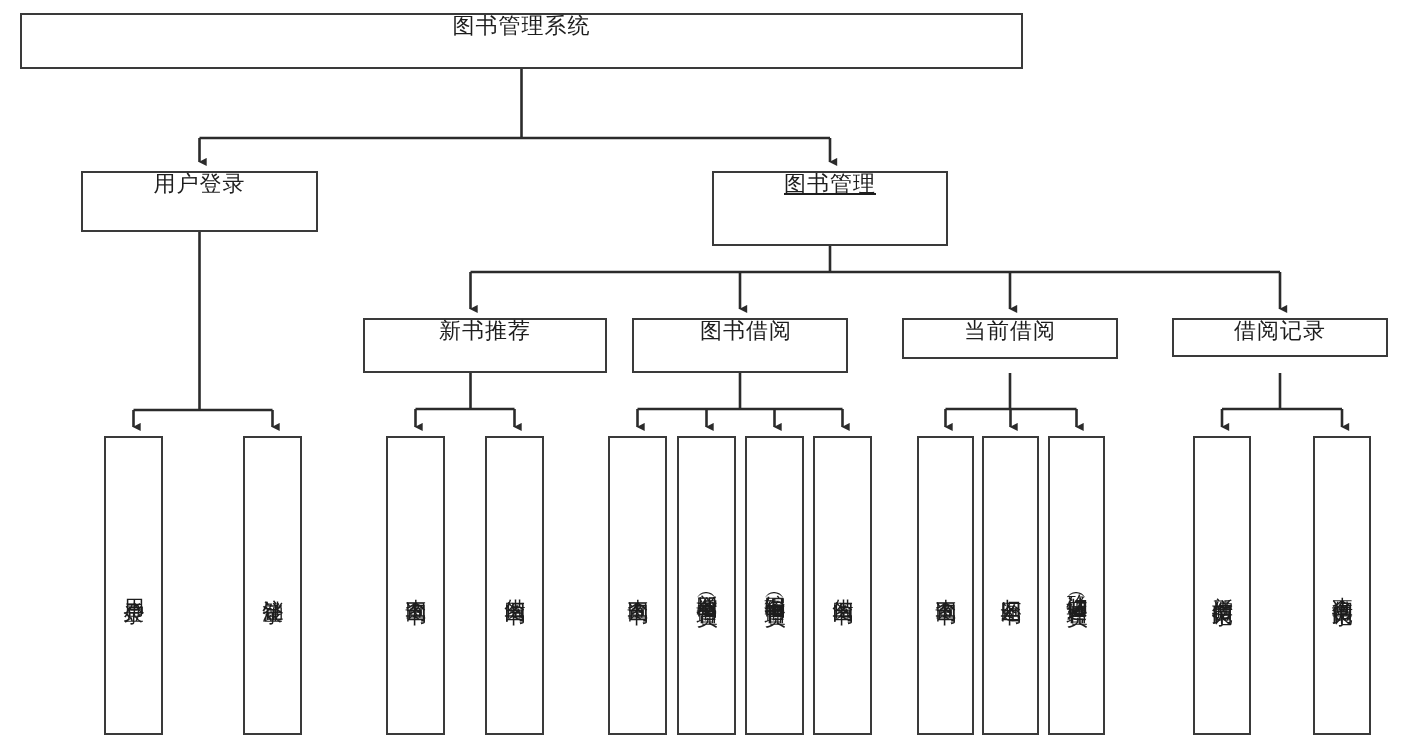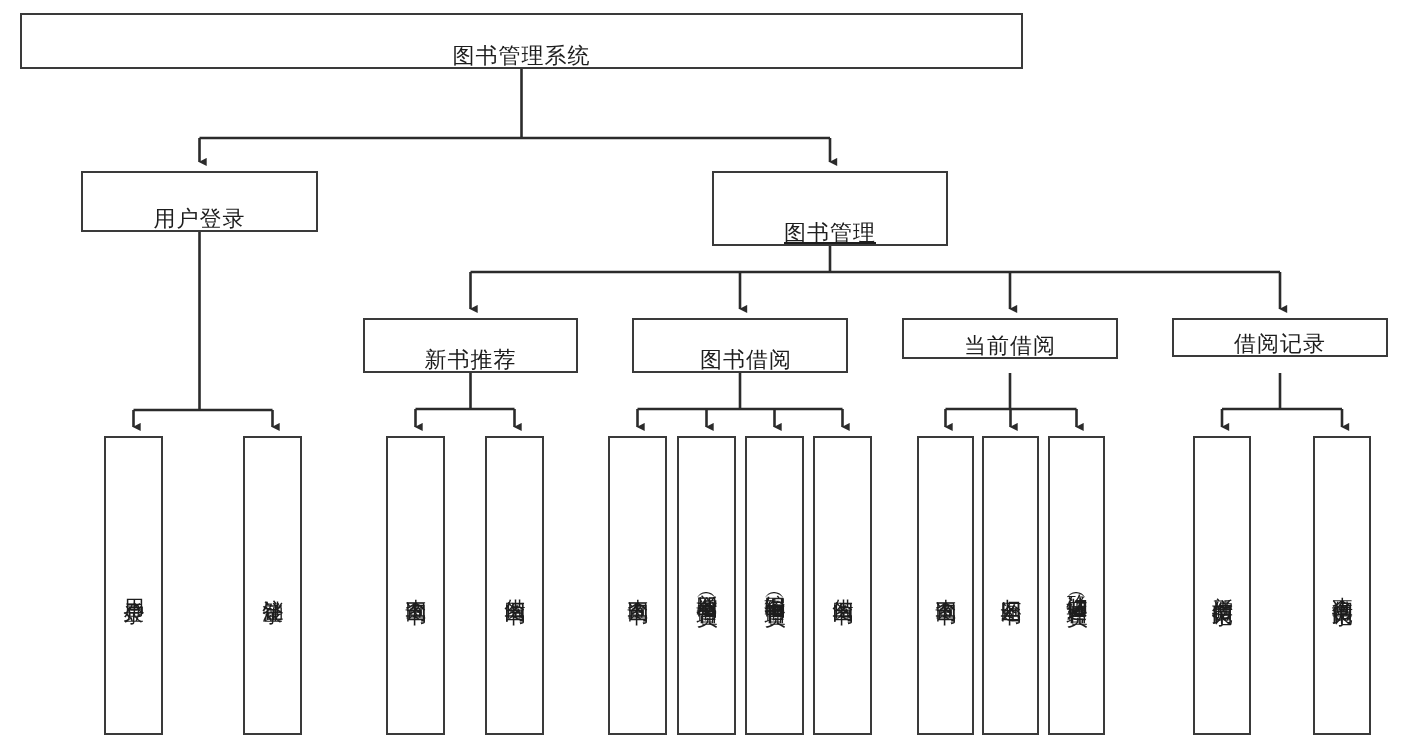--- a/index.html
+++ b/index.html
@@ -24,21 +24,21 @@
     width: 1405px;
     height: 747px;
     pointer-events: none;
   }
   .node {
     position: absolute;
     box-sizing: border-box;
     background: #ffffff;
     border: 2px solid #3a3a3a;
     display: flex;
-    align-items: flex-end;
+    align-items: flex-start;
     justify-content: center;
     color: #1d1d1d;
   }
   .node.h-node {
     font-size: 22px;
     letter-spacing: 1px;
   }
   .node.h-node .nlabel {
     white-space: nowrap;
     line-height: 1;
@@ -116,21 +116,21 @@
   <div id="nodes">
       <div class="node h-node" style="left: 20px; top: 13px; width: 1003px; height: 56px;">
         <span class="nlabel">图书管理系统</span>
       </div>
       <div class="node h-node" style="left: 81px; top: 171px; width: 237px; height: 61px;">
         <span class="nlabel">用户登录</span>
       </div>
       <div class="node h-node" style="left: 712px; top: 171px; width: 236px; height: 75px; text-decoration: underline;">
         <span class="nlabel">图书管理</span>
       </div>
-      <div class="node h-node" style="left: 363px; top: 318px; width: 215px; height: 55px;">
+      <div class="node h-node" style="left: 363px; top: 318px; width: 244px; height: 55px;">
         <span class="nlabel">新书推荐</span>
       </div>
       <div class="node h-node" style="left: 632px; top: 318px; width: 216px; height: 55px; padding-left: 12px;">
         <span class="nlabel">图书借阅</span>
       </div>
       <div class="node h-node" style="left: 902px; top: 318px; width: 216px; height: 41px;">
         <span class="nlabel">当前借阅</span>
       </div>
       <div class="node h-node" style="left: 1172px; top: 318px; width: 216px; height: 39px;">
         <span class="nlabel">借阅记录</span>

